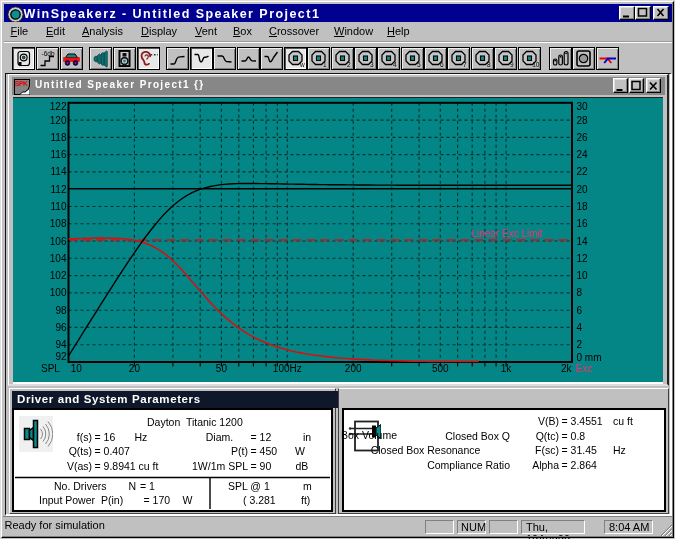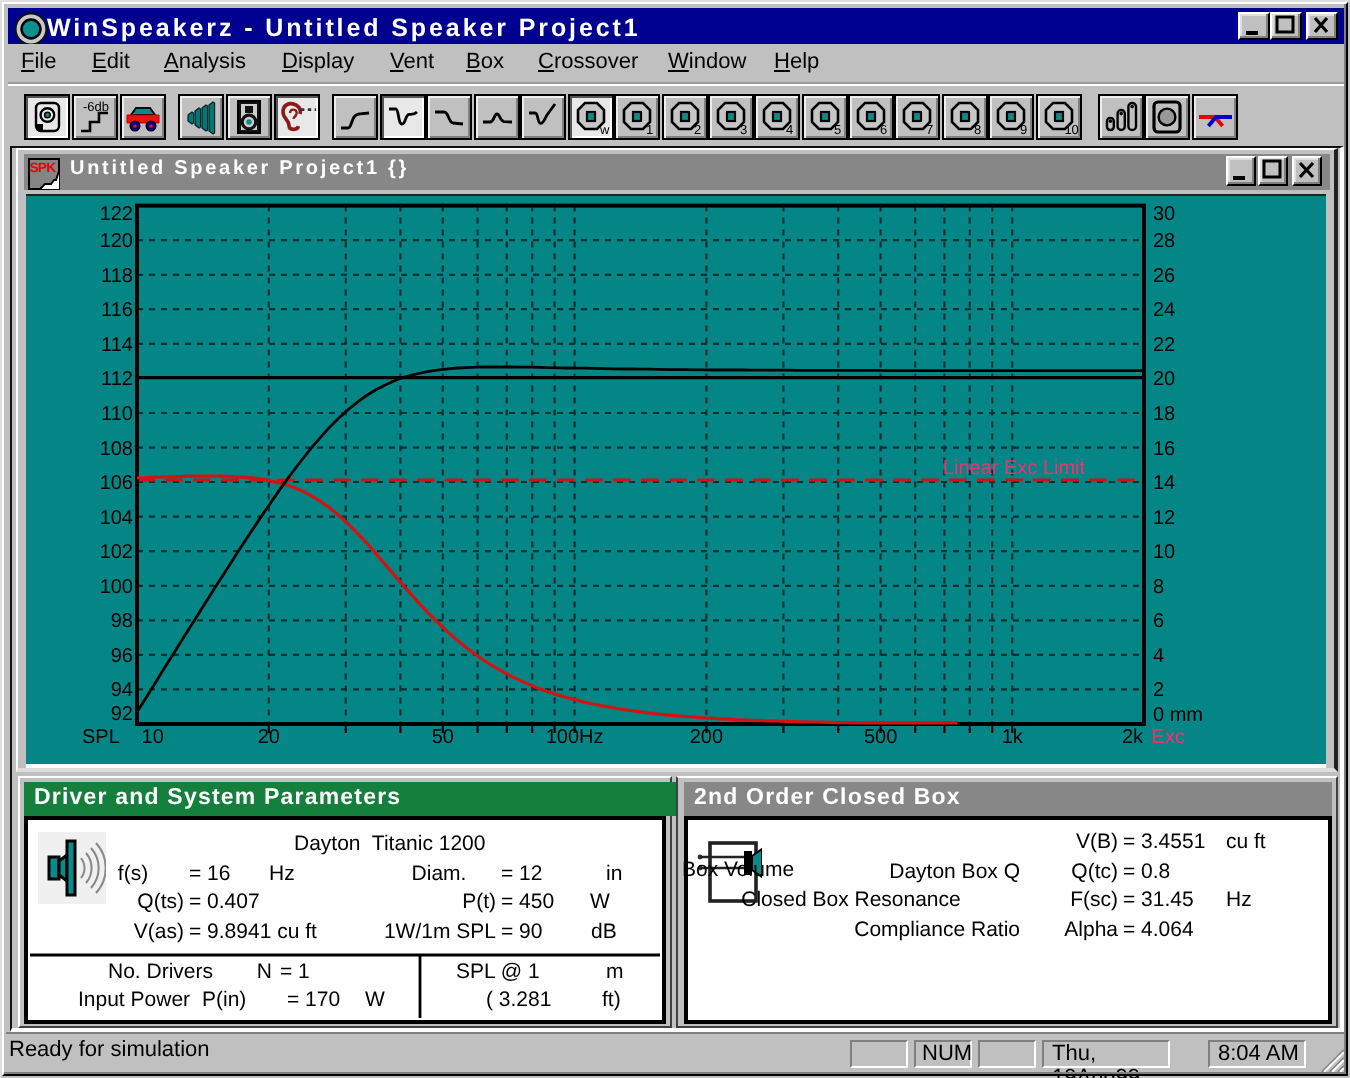--- a/index.html
+++ b/index.html
@@ -351,39 +351,39 @@
 <text x="220.4" y="371.5" text-anchor="middle" font-size="10" fill="#000">50</text>
 <text x="286.3" y="371.5" text-anchor="middle" font-size="10" fill="#000">100Hz</text>
 <text x="352.2" y="371.5" text-anchor="middle" font-size="10" fill="#000">200</text>
 <text x="439.3" y="371.5" text-anchor="middle" font-size="10" fill="#000">500</text>
 <text x="505.1" y="371.5" text-anchor="middle" font-size="10" fill="#000">1k</text>
 <text x="570.5" y="371.5" text-anchor="end" font-size="10" fill="#000">2k</text>
 <text x="574.8" y="371.5" font-size="10" fill="#fb2e6d">Exc</text>
 </svg>
 
   <div class="panel" style="left:8px;top:387px;width:327px;height:126px"></div>
-  <div class="ptitle" style="left:11px;top:390px;width:365px;background:#15803d">
+  <div class="ptitle" style="left:11px;top:390px;width:365px;background:#0f172a">
       <span style="position:absolute;left:5px;top:1.5px">Driver and System Parameters</span>
     </div>
   <div class="pbody" style="left:11px;top:407px;width:321px;height:104px"></div>
   <svg width="34" height="36" viewBox="0 0 34 36" style="position:absolute;left:18px;top:415px">
       <rect x="0" y="0" width="34" height="36" fill="#f0f0f0"></rect>
       <rect x="5.5" y="12.5" width="5" height="11" fill="#0a8a8a" stroke="#000" stroke-width="1.5"></rect>
       <path d="M10.5 14.5 l4 -3 v13 l-4 -3 z" fill="#0a8a8a" stroke="#000" stroke-width="1.5"></path>
       <rect x="14.5" y="4.5" width="4" height="27" fill="#0a8a8a" stroke="#000" stroke-width="1.5"></rect>
       <path d="M21.5 13 a8 8 0 0 1 0 10" fill="none" stroke="#888" stroke-width="1"></path>
       <path d="M24 10.5 a11.5 11.5 0 0 1 0 15" fill="none" stroke="#888" stroke-width="1"></path>
       <path d="M26.5 8 a15 15 0 0 1 0 20" fill="none" stroke="#888" stroke-width="1"></path>
       <path d="M29 5.5 a18.5 18.5 0 0 1 0 25" fill="none" stroke="#888" stroke-width="1"></path>
     </svg>
   <svg class="abs" style="left:11px;top:407px" width="321" height="104" viewBox="0 0 321 104">
       <path d="M3 69.5 h315 M198 69.5 V101" stroke="#000" stroke-width="1.4" fill="none"></path>
     </svg>
   <span class="pt" style="left:146px;top:415.3px">Dayton  Titanic 1200</span>
-  <span class="pt" style="left:40px;top:429.8px;width:51px;text-align:center">f(s)</span>
+  <span class="pt" style="left:40px;top:429.8px;width:51px;text-align:right">f(s)</span>
     <span class="pt" style="left:93.5px;top:429.8px">= 16</span>
     <span class="pt" style="left:133.5px;top:429.8px">Hz</span>
   <span class="pt" style="left:190px;top:429.8px;width:57px;text-align:center">Diam.</span>
     <span class="pt" style="left:249.5px;top:429.8px">= 12</span>
     <span class="pt" style="left:302px;top:429.8px">in</span>
   <span class="pt" style="left:40px;top:444.3px;width:51px;text-align:right">Q(ts)</span>
     <span class="pt" style="left:93.5px;top:444.3px">= 0.407</span>
   <span class="pt" style="left:190px;top:444.3px;width:57px;text-align:right">P(t)</span>
     <span class="pt" style="left:249.5px;top:444.3px">= 450</span>
     <span class="pt" style="left:294px;top:444.3px">W</span>
@@ -398,46 +398,43 @@
   <span class="pt" style="left:227px;top:478.7px">SPL @ 1</span>
     <span class="pt" style="left:302px;top:478.7px">m</span>
   <span class="pt" style="left:38px;top:493.2px">Input Power</span>
     <span class="pt" style="left:100px;top:493.2px;width:40px;">P(in)</span>
     <span class="pt" style="left:142.5px;top:493.2px">= 170</span>
     <span class="pt" style="left:181.5px;top:493.2px">W</span>
   <span class="pt" style="left:242px;top:493.2px">( 3.281</span>
     <span class="pt" style="left:300px;top:493.2px">ft)</span>
 
   <div class="panel" style="left:337px;top:387px;width:331px;height:126px;border-left-color:#404040"></div>
-  <div class="ptitle" style="left:341px;top:390px;width:324px;background:#878787">
-      <span style="position:absolute;left:5px;top:1.5px">2nd Order Closed Box</span>
-    </div>
   <div class="pbody" style="left:341px;top:407px;width:324px;height:104px"></div>
   <svg width="36" height="34" viewBox="0 0 36 34" style="position:absolute;left:344px;top:418px">
       <rect x="10" y="2.5" width="23" height="29" fill="#fff" stroke="#222" stroke-width="1.8"></rect>
       <circle cx="5" cy="9.5" r="1.2" fill="#333"></circle>
       <circle cx="5" cy="15" r="1.2" fill="#333"></circle>
       <path d="M5 9.5 h24 M5 15 h24" stroke="#222" stroke-width="1.3"></path>
       <rect x="27" y="6.5" width="4" height="12" fill="#000"></rect>
       <path d="M31 9 l5 -3.5 v14 l-5 -3.5 z" fill="#0a8a8a" stroke="#000" stroke-width="1"></path>
     </svg>
   <span class="pt" style="left:340px;top:428px;width:169px;text-align:left">Box Volume</span>
     <span class="pt" style="left:509px;top:414px;width:49px;text-align:right">V(B)</span>
     <span class="pt" style="left:560.5px;top:414px">= 3.4551</span>
     <span class="pt" style="left:612px;top:414px">cu ft</span>
-  <span class="pt" style="left:340px;top:428.5px;width:169px;text-align:right">Dayton Box Q</span>
+  <span class="pt" style="left:340px;top:428.5px;width:169px;text-align:right">Closed Box Q</span>
     <span class="pt" style="left:509px;top:428.5px;width:49px;text-align:right">Q(tc)</span>
     <span class="pt" style="left:560.5px;top:428.5px">= 0.8</span>
   <span class="pt" style="left:340px;top:443px;width:169px;text-align:center">Closed Box Resonance</span>
     <span class="pt" style="left:509px;top:443px;width:49px;text-align:right">F(sc)</span>
     <span class="pt" style="left:560.5px;top:443px">= 31.45</span>
     <span class="pt" style="left:612px;top:443px">Hz</span>
   <span class="pt" style="left:340px;top:457.5px;width:169px;text-align:right">Compliance Ratio</span>
     <span class="pt" style="left:509px;top:457.5px;width:49px;text-align:right">Alpha</span>
-    <span class="pt" style="left:560.5px;top:457.5px">= 4.064</span>
+    <span class="pt" style="left:560.5px;top:457.5px">= 2.864</span>
 
   <div class="abs" id="status">
     <span style="position:absolute;left:1.5px;top:1.5px">Ready for simulation</span>
     <div class="cell" style="left:422px;width:29px"></div>
     <div class="cell" style="left:454px;width:29px">
         <span style="position:absolute;left:3px;top:0px">NUM</span>
       </div>
     <div class="cell" style="left:486px;width:29px"></div>
     <div class="cell" style="left:518px;width:64px">
         <span style="position:absolute;left:4px;top:0px">Thu, 19Aug99</span>

